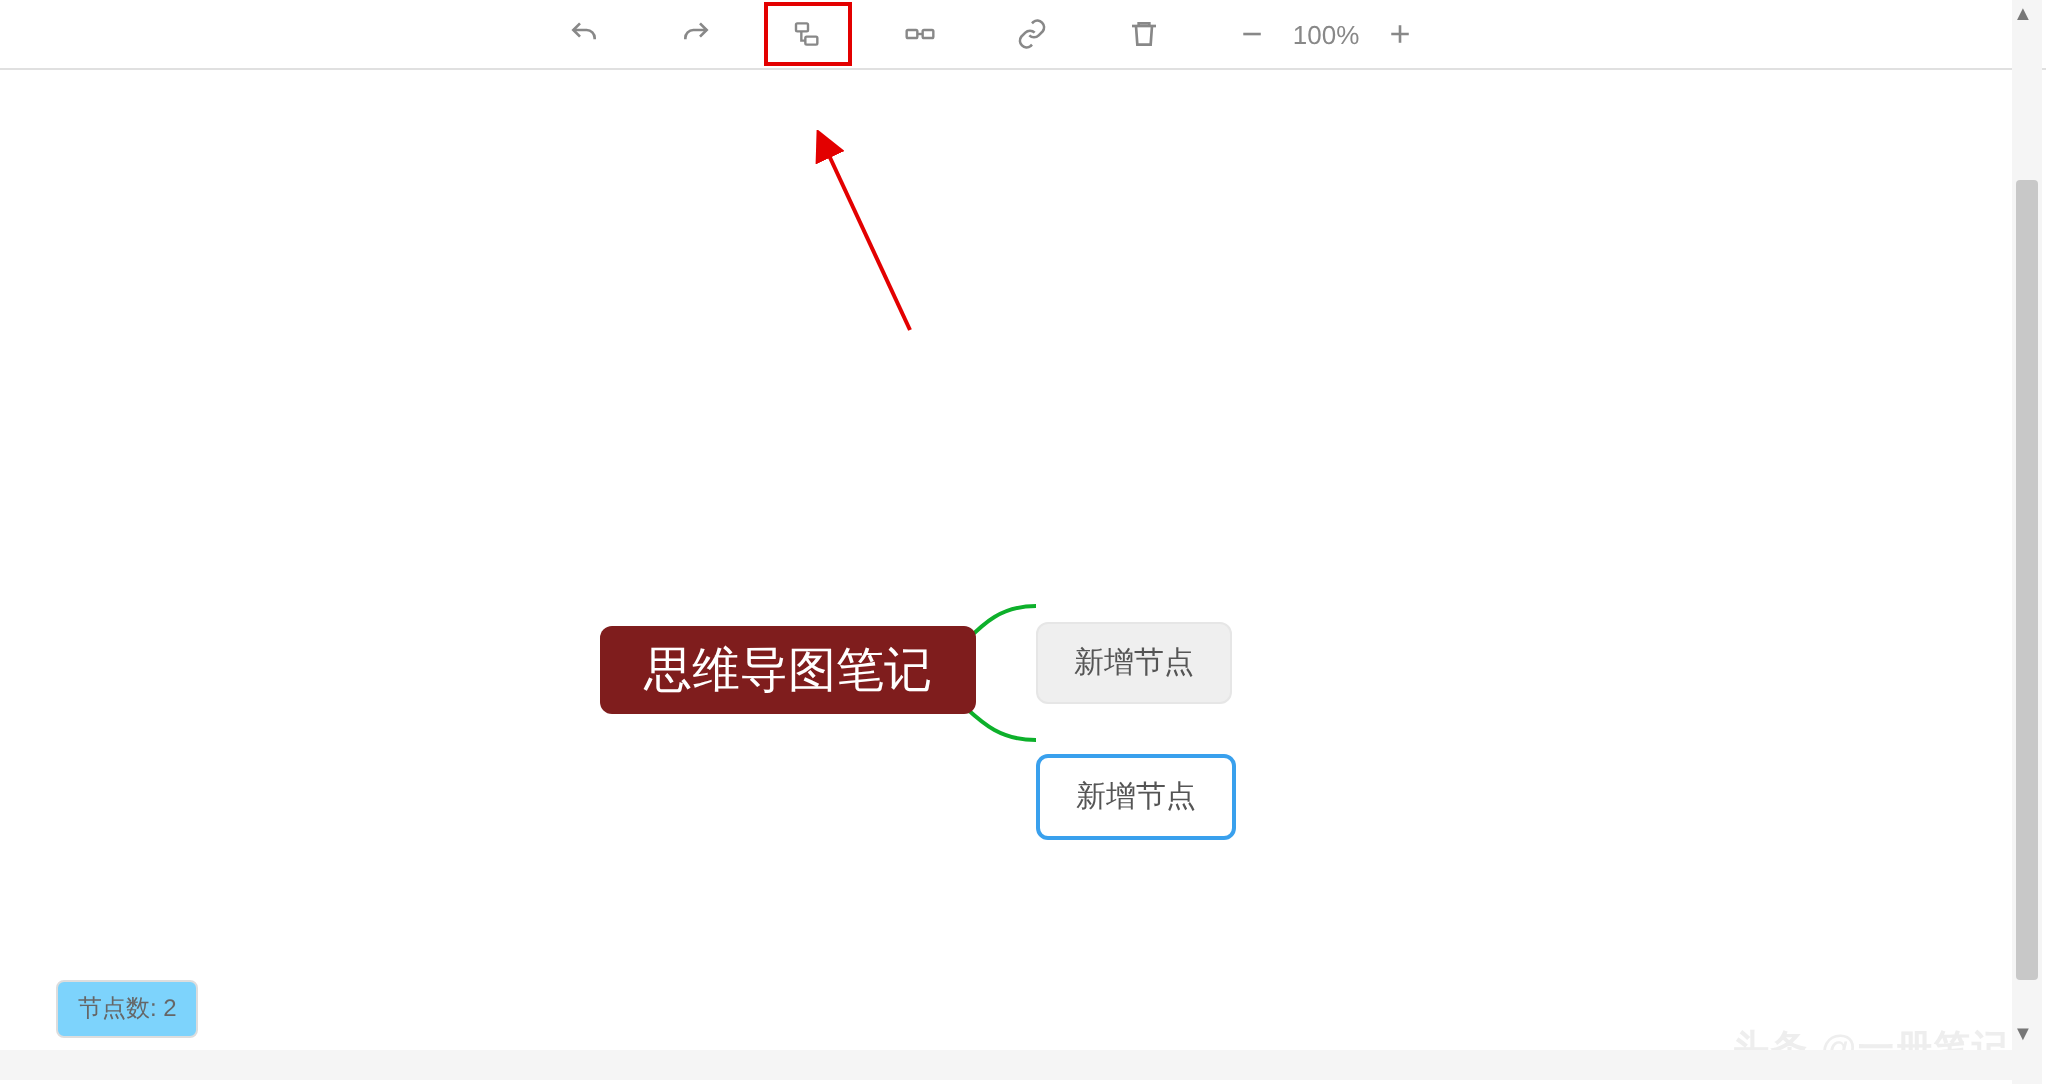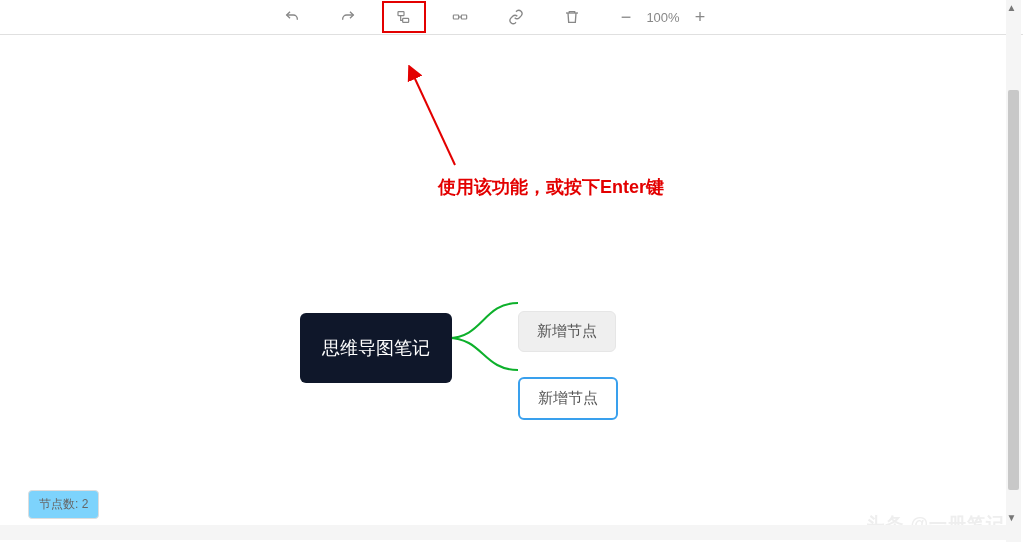--- a/index.html
+++ b/index.html
@@ -81,25 +81,25 @@
     }
     .mindmap {
       position: absolute;
       left: 300px;
       top: 248px;
     }
     .root-node {
       position: absolute;
       left: 0;
       top: 30px;
-      background: #0f172a;
+      background: #7f1d1d;
       color: #fff;
-      padding: 23px 22px;
+      padding: 6px 22px;
       border-radius: 6px;
-      font-size: 18px;
+      font-size: 24px;
       white-space: nowrap;
     }
     .child-node {
       position: absolute;
       background: #efefef;
       color: #555;
       padding: 10px 18px;
       border-radius: 6px;
       font-size: 15px;
       white-space: nowrap;
@@ -237,21 +237,20 @@
 <div class="canvas">
   <svg class="arrow-svg" width="60" height="110">
     <defs>
       <marker id="arrowhead-start" markerWidth="8" markerHeight="8" refX="2" refY="4" orient="auto">
         <path d="M8,0 L0,4 L8,8 Z" fill="#e30000"></path>
       </marker>
     </defs>
     <line x1="5" y1="3" x2="50" y2="100" stroke="#e30000" stroke-width="2" marker-start="url(#arrowhead-start)"></line>
   </svg>
 
-  <div class="annotation-text">使用该功能，或按下Enter键</div>
 
   <div class="mindmap">
     <svg class="connector-svg" width="75" height="110">
       <path d="M0,55 C35,55 35,20 70,20" stroke="#0db02b" stroke-width="2" fill="none"></path>
       <path d="M0,55 C35,55 35,87 70,87" stroke="#0db02b" stroke-width="2" fill="none"></path>
     </svg>
     <div class="root-node">思维导图笔记</div>
     <div class="child-node child-1">新增节点</div>
     <div class="child-node child-2">新增节点</div>
   </div>

